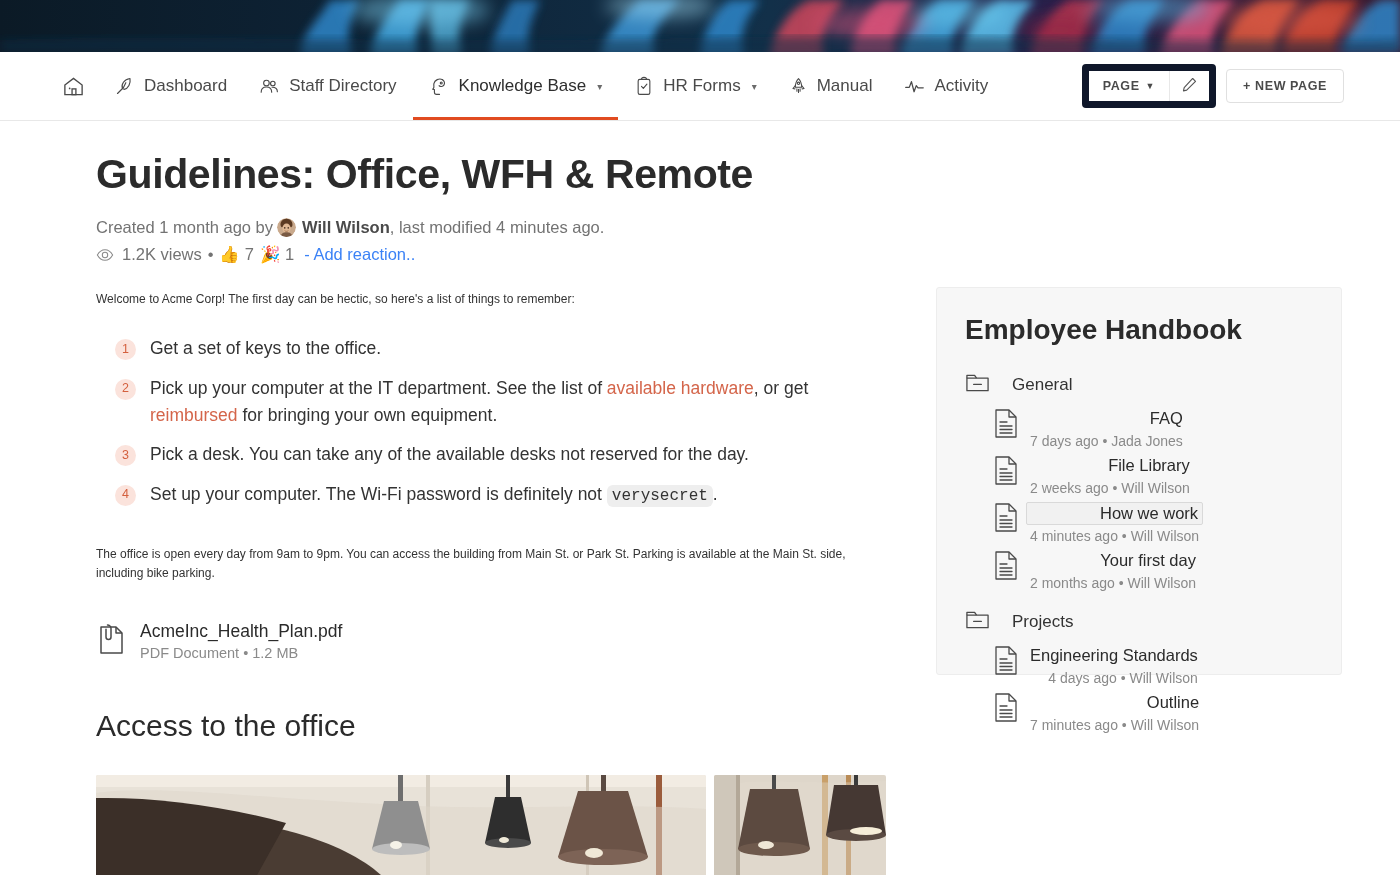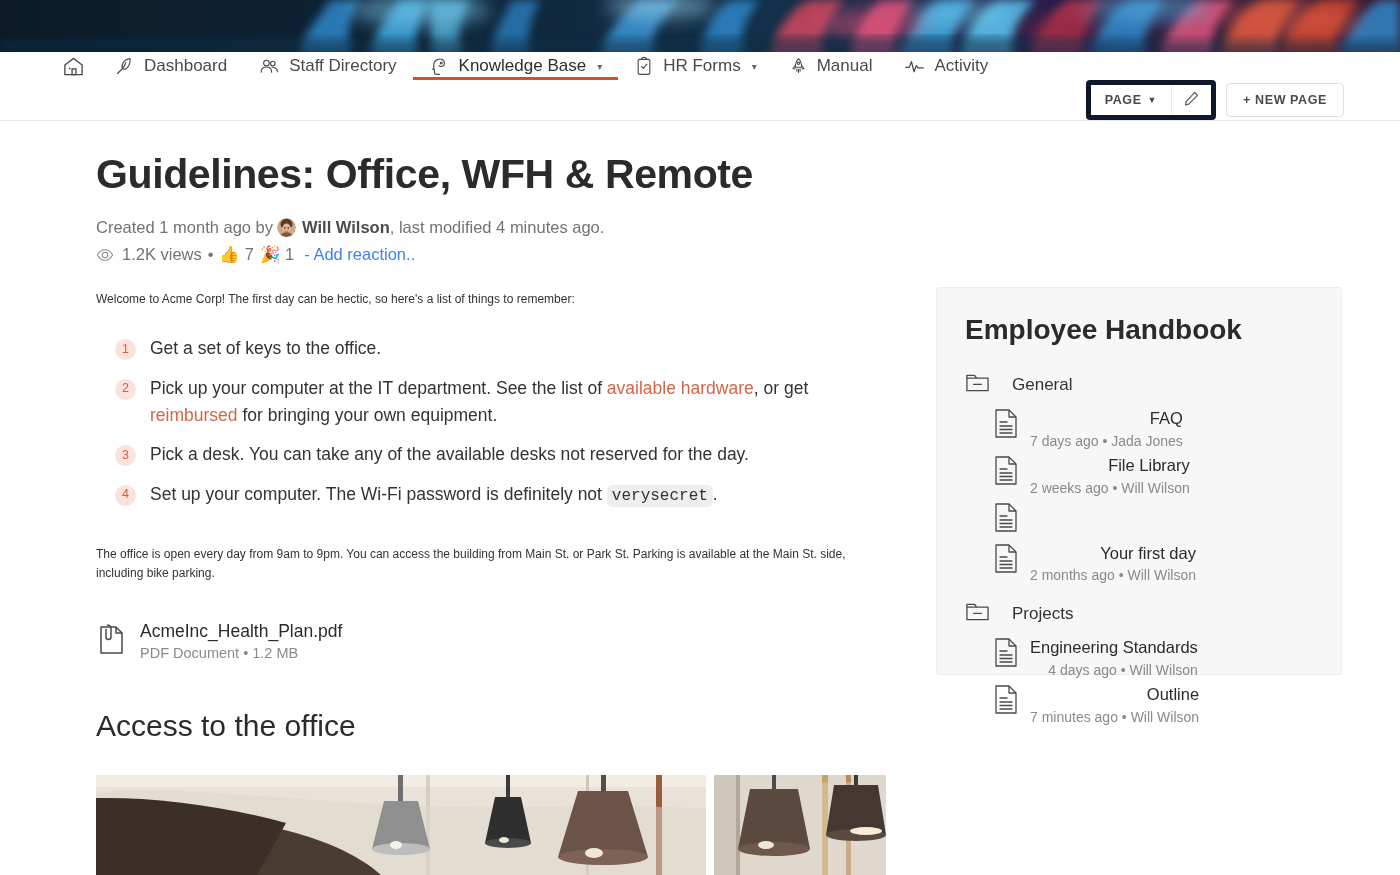--- a/index.html
+++ b/index.html
@@ -20,23 +20,22 @@
     background: #0d1b2a;
   }
   .banner svg { display: block; width: 1400px; height: 52px; }
 
   
   .navbar {
     position: relative;
     width: 1400px; height: 69px;
     background: #ffffff;
     border-bottom: 1px solid #e8e8e8;
-    display: flex; align-items: flex-start;
+    display: flex; align-items: center;
     padding: 0 56px 0 62px;
-    flex-direction: column;
   }
   .nav-left { display: flex; align-items: center; height: 100%; }
   .nav-item {
     display: flex; align-items: center; gap: 9px;
     height: 100%;
     padding: 0 16px;
     font-size: 17px;
     color: #4a4a4a;
     cursor: pointer;
     position: relative;
@@ -54,21 +53,21 @@
   .nav-item .ico { display: inline-flex; align-items: center; }
   .nav-item .caret { font-size: 10px; color: #6b6b6b; margin-left: 2px; }
 
   .nav-right {
     margin-left: auto;
     display: flex; align-items: center;
     gap: 10px;
   }
   .btn-group {
     display: flex;
-    border: 5px solid #0f172a;
+    border: 7px solid #0f172a;
     border-radius: 4px;
     overflow: hidden;
     background: #fff;
   }
   .btn-page {
     display: flex; align-items: center; gap: 6px;
     padding: 8px 14px;
     font-size: 12.5px;
     font-weight: bold;
     letter-spacing: 0.6px;
@@ -566,20 +565,24 @@
       </div>
 
       <div class="doc selected">
         <span>
           <svg width="26" height="31" viewBox="0 0 26 31" fill="none" stroke="#4a4a4a" stroke-width="1.3" stroke-linejoin="round">
             <path d="M3 2 L16 2 L23 9 L23 29 L3 29 Z"></path>
             <path d="M16 2 L16 9 L23 9"></path>
             <path d="M7 14 L14 14 M7 18 L19 18 M7 21.5 L19 21.5 M7 25 L19 25" stroke-linecap="round"></path>
           </svg>
         </span>
+        <span class="dbody">
+          <div class="dtitle">How we work</div>
+          <div class="dsub">4 minutes ago • Will Wilson</div>
+        </span>
       </div>
 
       <div class="doc">
         <span>
           <svg width="26" height="31" viewBox="0 0 26 31" fill="none" stroke="#4a4a4a" stroke-width="1.3" stroke-linejoin="round">
             <path d="M3 2 L16 2 L23 9 L23 29 L3 29 Z"></path>
             <path d="M16 2 L16 9 L23 9"></path>
             <path d="M7 14 L14 14 M7 18 L19 18 M7 21.5 L19 21.5 M7 25 L19 25" stroke-linecap="round"></path>
           </svg>
         </span>

